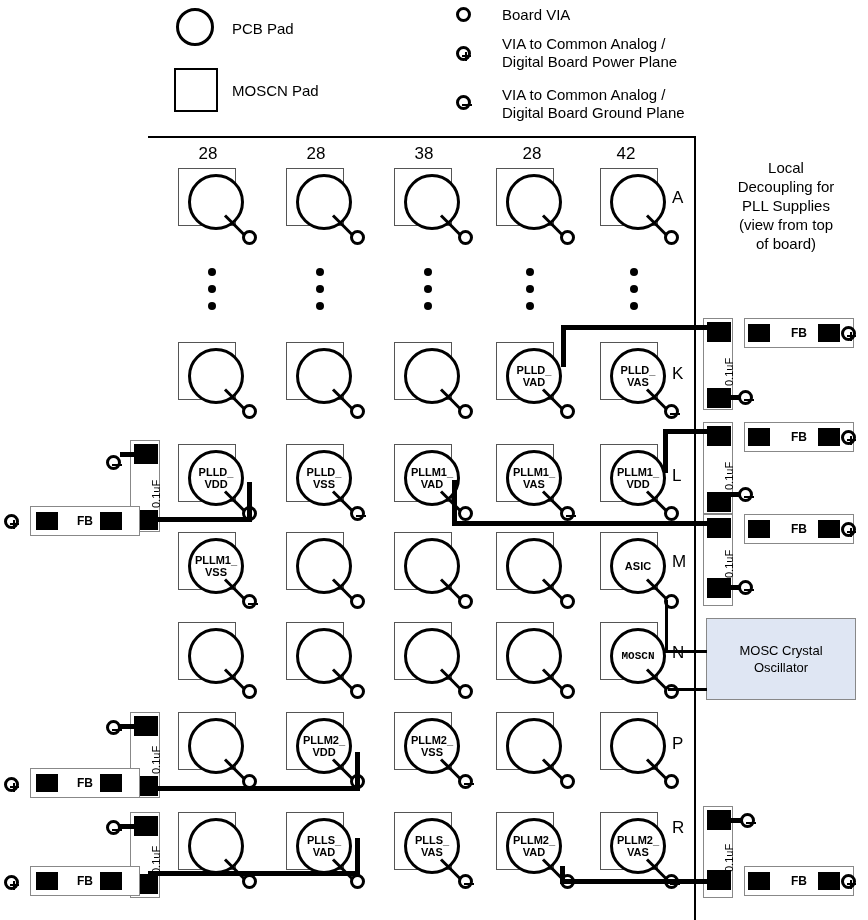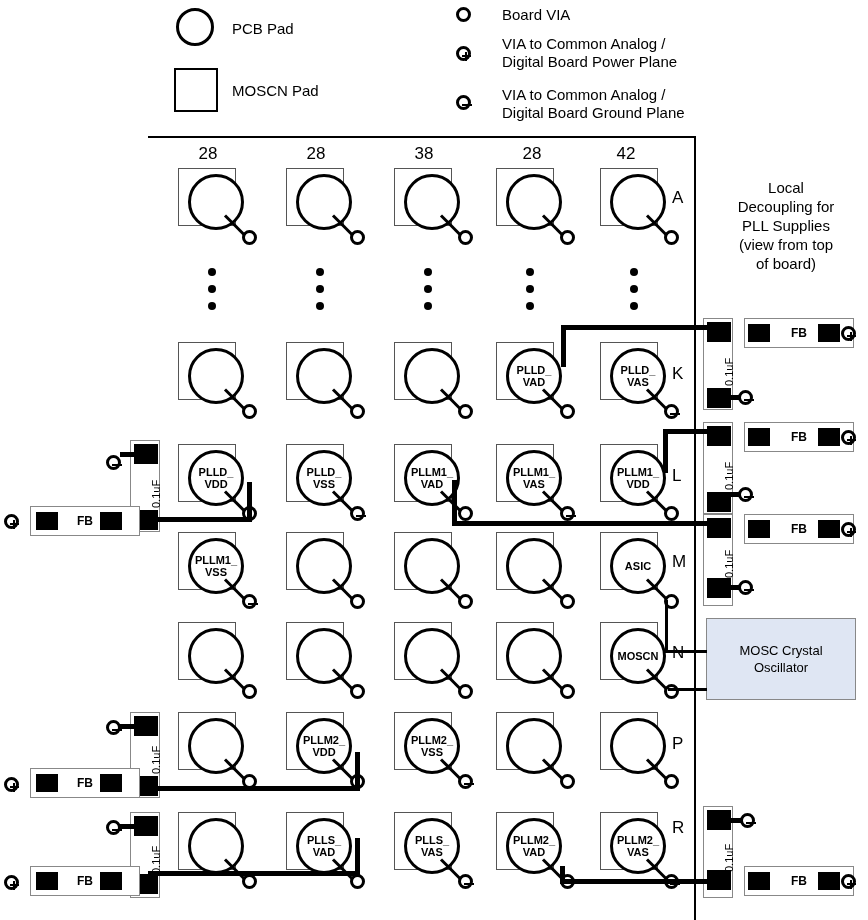--- a/index.html
+++ b/index.html
@@ -24,21 +24,21 @@
   .cellvia{position:absolute;left:64px;top:62px;}
   .dots{position:absolute;width:8px;height:8px;border-radius:50%;background:#000;}
   
   .cap-box{position:absolute;border:1px solid #888;background:#fff;box-sizing:border-box;}
   .cap-label{position:absolute;font-size:11px;white-space:nowrap;transform:rotate(-90deg);transform-origin:0 0;}
   .fb-box{position:absolute;border:1px solid #888;background:#fff;box-sizing:border-box;display:flex;align-items:center;justify-content:center;font-size:12px;font-weight:bold;}
   .pad-blk{position:absolute;background:#000;}
   .trace{position:absolute;background:#000;}
   .border-line{position:absolute;background:#000;}
   .osc-box{position:absolute;border:1px solid #888;background:#dfe6f3;box-sizing:border-box;display:flex;align-items:center;justify-content:center;text-align:center;font-size:13px;line-height:17px;}
-  .side-note{position:absolute;text-align:center;font-size:15px;line-height:19px;margin-top:20px;}
+  .side-note{position:absolute;text-align:center;font-size:15px;line-height:19px;}
 </style>
 </head>
 <body>
 
 <div class="abs" style="left:176px;top:8px;">
   <div class="legend-circle"></div>
 </div>
 <div class="abs legend-label" style="left:232px;top:20px;">PCB Pad</div>
 
 <div class="abs" style="left:174px;top:68px;">
@@ -240,21 +240,21 @@
       <div class="asicpad"></div>
       <div class="pcbpad"></div>
       <div class="stub"></div>
       <div class="via cellvia"></div>
     </div>
     <div class="cell" style="left: 600px; top: 622px;">
       <div class="asicpad"></div>
       <div class="pcbpad"></div>
       <div class="stub"></div>
       <div class="via cellvia"></div>
-      <div class="padtext" style="white-space: pre-line;">MOSCN</div>
+      <div class="padtext" style="white-space: pre-line; font-family: Liberation Mono, monospace;">MOSCN</div>
     </div>
     <div class="cell" style="left: 178px; top: 712px;">
       <div class="asicpad"></div>
       <div class="pcbpad"></div>
       <div class="stub"></div>
       <div class="via cellvia"></div>
     </div>
     <div class="cell" style="left: 286px; top: 712px;">
       <div class="asicpad"></div>
       <div class="pcbpad"></div>

